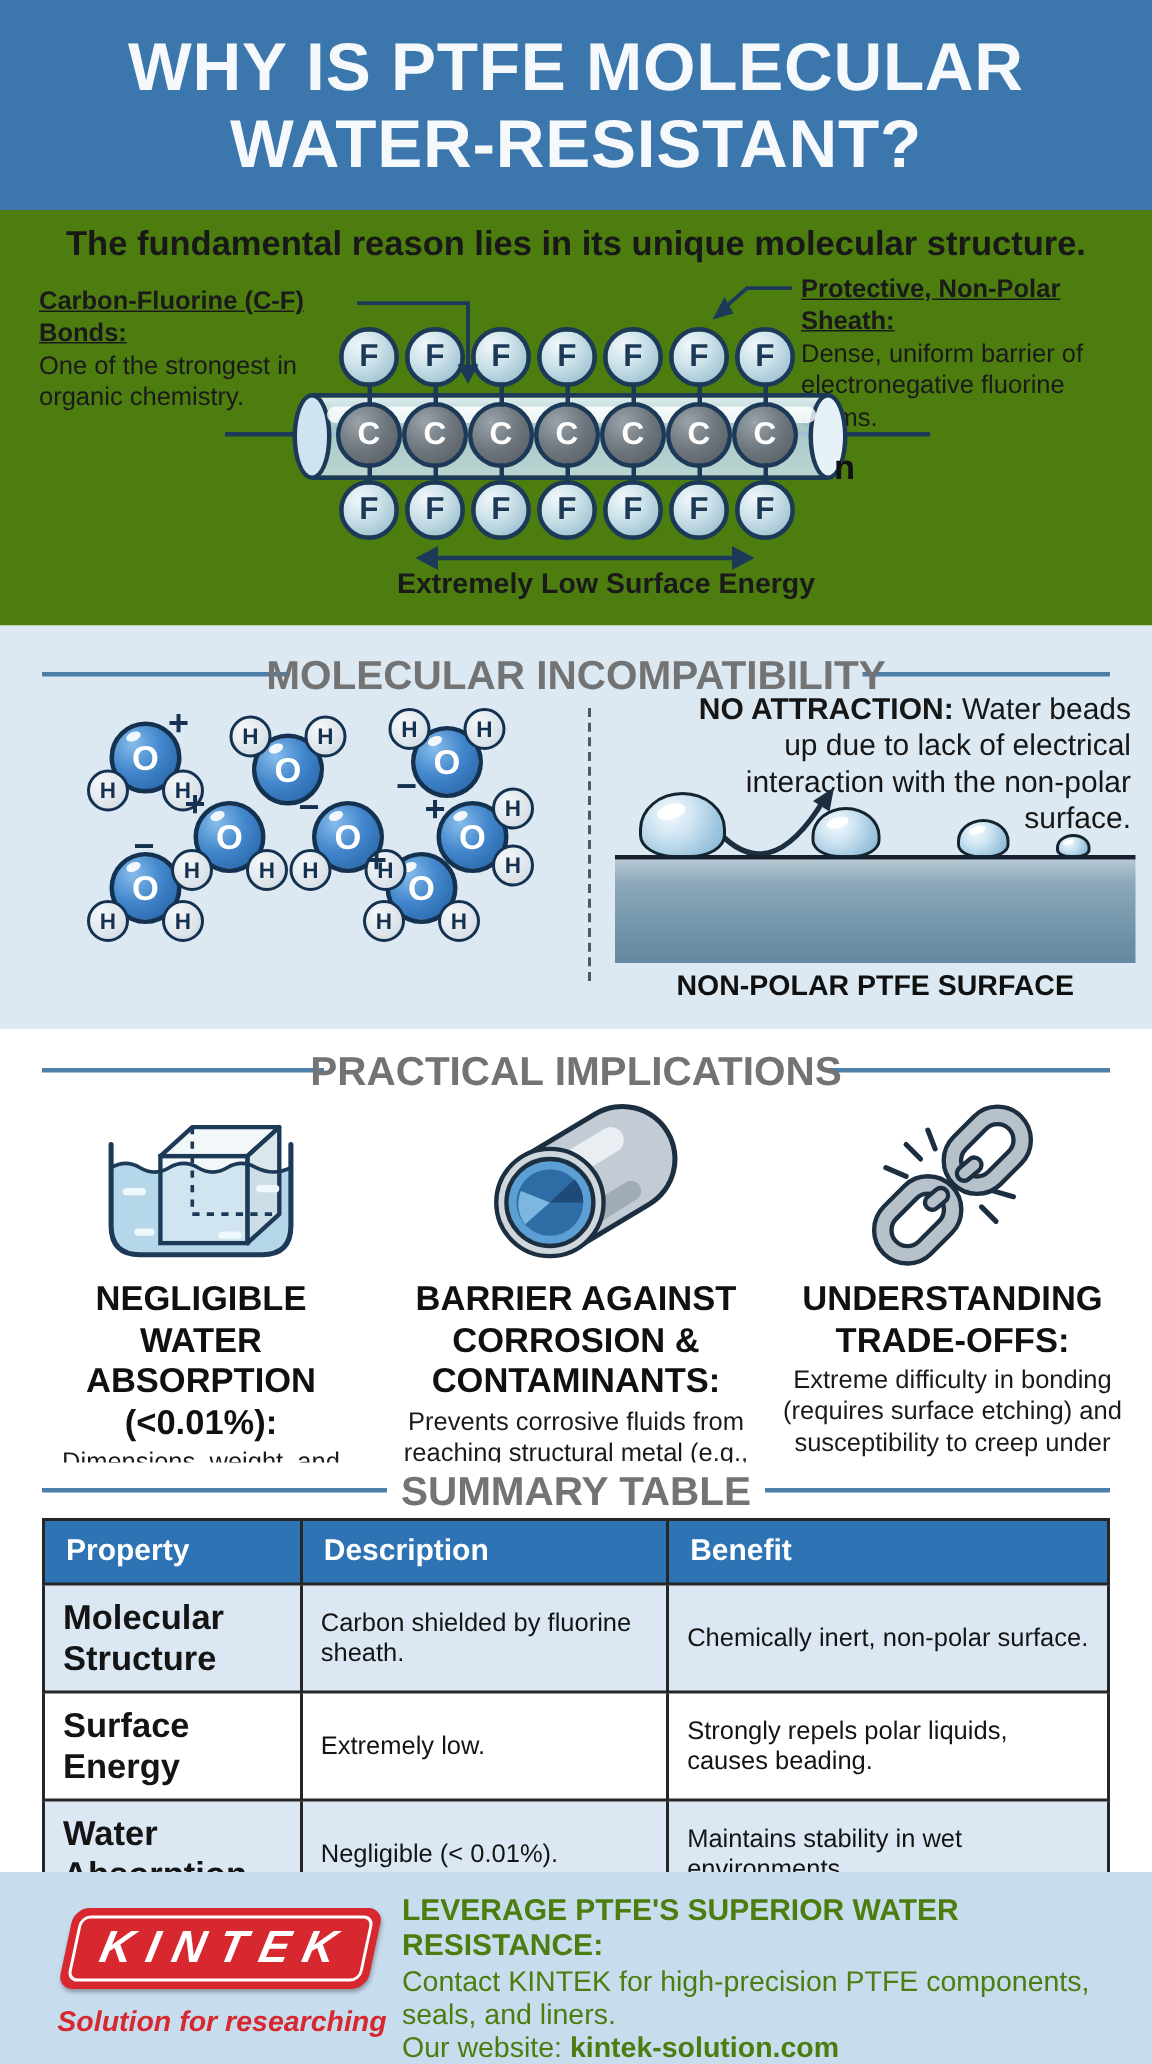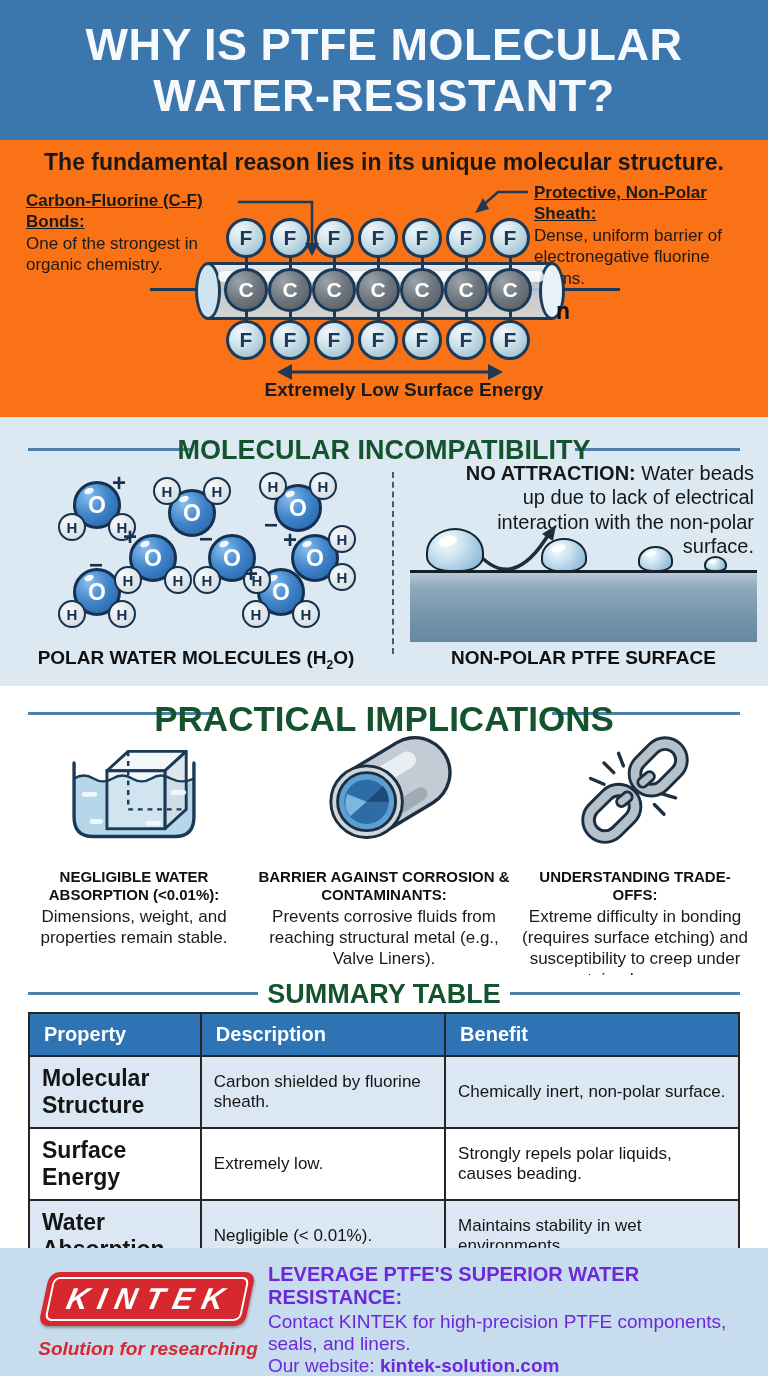--- a/index.html
+++ b/index.html
@@ -5,21 +5,21 @@
   * { margin:0; padding:0; box-sizing:border-box; }
   html,body { background:#ffffff; }
   body { font-family:"Liberation Sans", sans-serif; color:#141414; }
   .page { position:relative; width:768px; height:1376px; overflow:hidden; background:#ffffff; margin:0 auto; }
 
   
   .header { position:absolute; top:0; left:0; width:768px; height:140px; background:#3b76ad; display:flex; align-items:center; justify-content:center; }
   .header h1 { color:#f5f9fc; font-size:45px; line-height:1.14; font-weight:800; text-align:center; letter-spacing:.5px; }
 
   
-  .intro { position:absolute; top:140px; left:0; width:768px; height:277px; background:#f97316; }
+  .intro { position:absolute; top:140px; left:0; width:768px; height:277px; background:#4d7c0f; }
   .subtitle { position:absolute; top:9px; left:0; width:768px; text-align:center; font-size:23px; font-weight:700; color:#181818; }
   .annot { position:absolute; font-size:17px; line-height:1.26; color:#1a1a1a; }
   .annot-left { left:26px; top:50px; width:212px; }
   .annot-right { left:534px; top:42px; width:228px; }
   .annot b { font-weight:700;text-decoration:underline; }
   .intro-overlay { position:absolute; top:0; left:0; width:768px; height:277px; pointer-events:none; }
   .backbone { position:absolute; left:150px; top:148px; width:470px; height:3px; background:#1c3a57; }
   .cyl-body { position:absolute; left:208px; top:122px; width:344px; height:58px; background:linear-gradient(180deg, rgba(228,242,250,.95) 0%, rgba(183,213,232,.85) 35%, rgba(205,228,243,.85) 100%); border-top:3px solid #1c3a57; border-bottom:3px solid #1c3a57; }
   .cyl-end { position:absolute; top:122px; width:26px; height:58px; border-radius:50%; border:3px solid #1c3a57; }
   .cyl-left { left:195px; background:#cfe3f0; }
@@ -31,21 +31,21 @@
   .atom-f { width:40px; height:40px; left:-20px; border:3px solid #1c3a57; color:#1c3a57; font-size:21px;
             background:radial-gradient(circle at 32% 28%, #f0f7fa 0%, #cde2ea 40%, #a3c4d2 80%, #8fb4c6 100%); }
   .f-top { top:78px; } .f-bot { top:180px; }
   .atom-c { width:44px; height:44px; left:-22px; top:128px; border:3px solid #1c3a57; color:#ffffff; font-size:21px;
             background:radial-gradient(circle at 32% 28%, #9ba3aa 0%, #6e767d 50%, #53595f 100%); }
   .n-label { position:absolute; left:556px; top:158px; font-size:23px; font-weight:700; color:#111; }
   .arrow-caption { position:absolute; top:239px; left:0; width:768px; text-align:center; font-size:19px; font-weight:700; color:#1a1a1a;margin-left:20px; }
 
   
   .incompat { position:absolute; top:417px; left:0; width:768px; height:269px; background:#dce9f3; }
-  .sec-title { position:absolute; left:0; width:768px; text-align:center; font-weight:800; color:#14532d; }
+  .sec-title { position:absolute; left:0; width:768px; text-align:center; font-weight:800; color:#737373; }
   .incompat .sec-title { top:18px; font-size:27px; }
   .rule { position:absolute; height:3px; background:#4d7fa8; }
   .molecules { position:absolute; left:20px; top:48px; width:360px; height:185px; }
   .molecule { position:absolute; width:48px; height:48px; }
   .atom-o { position:absolute; inset:0; border-radius:50%; border:3px solid #143250; color:#fff; font-weight:700; font-size:23px; display:flex; align-items:center; justify-content:center; background:radial-gradient(circle at 30% 28%, #87bdec 0%, #4286cb 45%, #2765aa 90%); }
   .atom-o::after { content:''; position:absolute; top:4px; left:8px; width:10px; height:6px; border-radius:50%; background:rgba(255,255,255,.9); transform:rotate(-22deg); }
   .atom-h { position:absolute; width:28px; height:28px; border-radius:50%; border:2.5px solid #143250; color:#143250; font-weight:700; font-size:15px; display:flex; align-items:center; justify-content:center; z-index:2; background:radial-gradient(circle at 32% 30%, #f5f8fa 0%, #dbe3e9 65%, #c7d3db 100%); }
   .h-down .h1 { left:-15px; bottom:-12px; } .h-down .h2 { right:-15px; bottom:-12px; }
   .h-up .h1 { left:-15px; top:-12px; }   .h-up .h2 { right:-15px; top:-12px; }
   .h-right .h1 { right:-17px; top:-9px; } .h-right .h2 { right:-17px; bottom:-9px; }
@@ -59,44 +59,44 @@
   .droplet { position:absolute; border:2.5px solid #14242f; border-radius:55% 55% 45% 45% / 62% 62% 38% 38%;
              background:radial-gradient(circle at 35% 30%, #f4fafd 0%, #cfe5f2 35%, #a0c7e0 70%, #82b2d4 100%); }
   .droplet::after { content:''; position:absolute; top:15%; left:18%; width:36%; height:24%; border-radius:50%; background:rgba(255,255,255,.95); transform:rotate(-15deg); }
   .caption { position:absolute; font-size:19px; font-weight:800; color:#101010; text-align:center; }
   .cap-left { left:0; top:230px; width:392px; }
   .cap-right { left:410px; top:230px; width:347px; }
   .caption sub { font-size:12px; }
 
   
   .implications { position:absolute; top:686px; left:0; width:768px; height:289px; background:#ffffff; }
-  .implications .sec-title { top:13px; font-size:35px; }
+  .implications .sec-title { top:13px; font-size:27px; }
   .impl-item { position:absolute; top:48px; text-align:center; }
   .impl-item .icon { display:block; margin:0 auto; }
-  .impl-title { font-size:15px; font-weight:800; line-height:1.2; color:#101010; margin-top:18px; }
+  .impl-title { font-size:23px; font-weight:800; line-height:1.2; color:#101010; margin-top:2px; }
   .impl-body { font-size:17px; line-height:1.24; color:#1a1a1a; margin-top:2px; }
   .impl-1 { left:20px; width:228px; } .impl-2 { left:258px; width:252px; } .impl-3 { left:518px; width:234px; }
 
   
   .summary { position:absolute; top:975px; left:0; width:768px; height:273px; background:#ffffff; }
   .summary .sec-title { top:4px; font-size:27px; }
   table.sum { position:absolute; left:28px; top:37px; width:712px; border-collapse:collapse; }
   table.sum th { background:#2e74b5; color:#fff; font-size:20px; font-weight:700; text-align:left; padding:9px 12px 9px 14px; border:2px solid #262626;margin-left:40px; }
   table.sum td { font-size:17px; padding:8px 12px; border:2px solid #262626; color:#141414; }
   table.sum td.prop { font-weight:700; font-size:23px; }
   table.sum tr.alt td { background:#dbe8f4; }
   table.sum col.c1 { width:172px; } table.sum col.c2 { width:245px; } table.sum col.c3 { width:295px; }
 
   
   .footer { position:absolute; top:1248px; left:0; width:768px; height:128px; background:#c7ddee; }
   .logo-badge { position:absolute; left:44px; top:24px; width:206px; height:54px; background:#d7282f; border-radius:10px; transform:skewX(-12deg); box-shadow:1px 2px 3px rgba(60,60,60,.45); display:flex; align-items:center; justify-content:center; }
   .logo-badge::before { content:''; position:absolute; inset:5px; border:2.5px solid #ffffff; border-radius:7px; }
   .logo-text { color:#ffffff; font-size:30px; font-weight:800; font-style:italic; letter-spacing:9px; padding-left:6px; }
   .logo-tagline { position:absolute; left:26px; top:90px; width:244px; text-align:center; color:#d7282f; font-size:19px; font-weight:700; font-style:italic; }
-  .footer-text { position:absolute; left:268px; top:15px; width:486px; font-size:19px; line-height:1.16; color:#6d28d9; }
+  .footer-text { position:absolute; left:268px; top:15px; width:486px; font-size:19px; line-height:1.16; color:#4d7c0f; }
   .footer-headline { font-size:20px; font-weight:800; margin-bottom:2px; }
   .footer-website b { font-weight:700; }
 </style>
 </head>
 <body>
 
 <div class="page">
 
   <div class="header">
     <h1><span>WHY IS PTFE MOLECULAR</span><br><span>WATER-RESISTANT?</span></h1>
@@ -242,21 +242,20 @@
       <path d="M35,60 Q72,106 110,42" fill="none" stroke="#1c2f40" stroke-width="3.5"></path>
       <polygon points="116,35 113,51 102,44" fill="#1c2f40"></polygon>
     </svg>
 
     <div class="ptfe-surface"></div>
     <div class="droplet" style="left:426px; top:111px; width:58px; height:44px;"></div>
     <div class="droplet" style="left:541px; top:121px; width:46px; height:34px;"></div>
     <div class="droplet" style="left:638px; top:129px; width:35px; height:26px;"></div>
     <div class="droplet" style="left:704px; top:139px; width:23px; height:16px;"></div>
 
-    <div class="caption cap-left"><span>POLAR WATER MOLECULES (H</span><sub>2</sub><span>O)</span></div>
     <div class="caption cap-right">NON-POLAR PTFE SURFACE</div>
   </div>
 
   <div class="implications">
     <div class="rule" style="left:28px; top:26px; width:188px;"></div>
     <div class="rule" style="left:552px; top:26px; width:188px;"></div>
     <div class="sec-title">PRACTICAL IMPLICATIONS</div>
 
     <div class="impl-item impl-1">
       <svg class="icon" width="160" height="116" viewBox="0 0 160 120">

